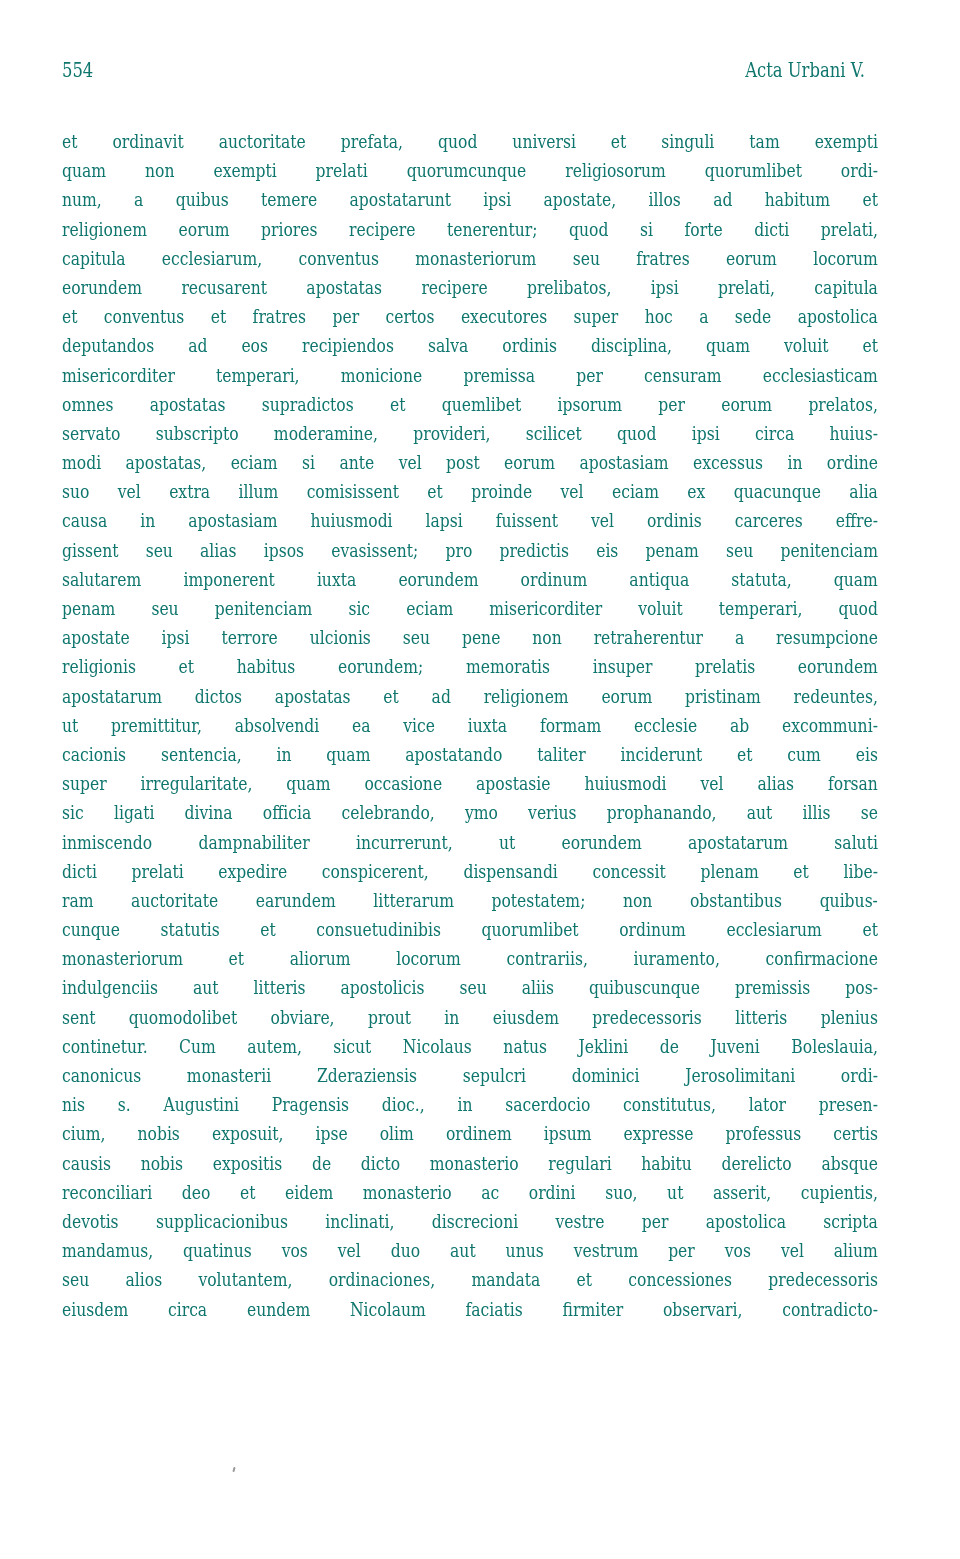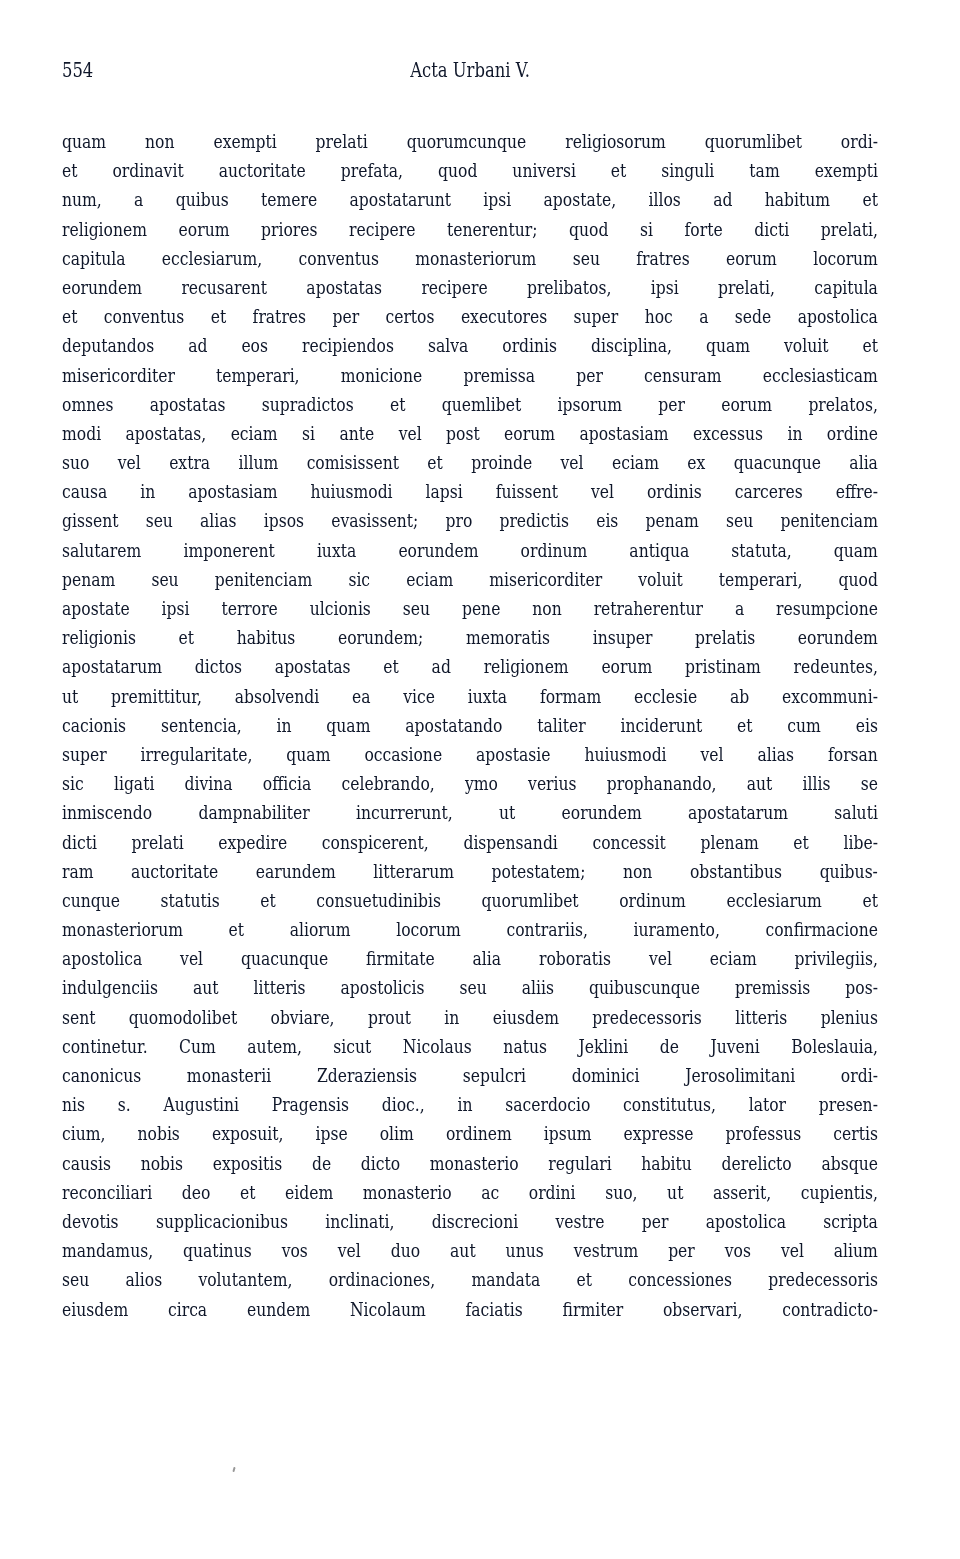--- a/index.html
+++ b/index.html
@@ -1,31 +1,31 @@
 <!DOCTYPE html>
 <html><head>
   <meta charset="utf-8">
   <style>
     html, body { margin: 0; padding: 0; background: #ffffff; }
     body { width: 960px; height: 1559px; position: relative; overflow: hidden; }
     .page {
       position: absolute; left: 0; top: 0; width: 960px; height: 1559px;
       font-family: "DejaVu Serif", "Liberation Serif", serif;
-      color: #0f172a;
+      color: #0f766e;
     }
     .header {
       position: absolute; top: 58px; left: 62px; width: 816px; height: 30px;
     }
     .page-number {
       position: absolute; left: 0; top: 0;
       font-size: 20px; letter-spacing: 0px;
       transform: scaleX(0.82); transform-origin: left top;
     }
     .running-title {
-      position: absolute; left: 0; right: 0; top: 0; text-align: center;
+      position: absolute; left: 0; right: 0; top: 0; text-align: right;
       font-size: 20px;
     }
     .running-title span { display: inline-block; transform: scaleX(0.82); }
     .body-text {
       position: absolute; top: 127px; left: 62px; width: 816px;
     }
     .line {
       height: 29.2px; line-height: 29.2px;
       font-size: 19px; white-space: nowrap;
       text-align: justify; text-align-last: justify;
@@ -45,49 +45,49 @@
 </head>
 <body>
 
 <div class="page">
   <div class="header">
     <div class="page-number">554</div>
     <div class="running-title"><span>Acta Urbani V.</span></div>
   </div>
 
   <div class="body-text">
+    <div class="line"><span>et ordinavit auctoritate prefata, quod universi et singuli tam exempti</span></div>
     <div class="line"><span>quam non exempti prelati quorumcunque religiosorum quorumlibet ordi-</span></div>
-    <div class="line"><span>et ordinavit auctoritate prefata, quod universi et singuli tam exempti</span></div>
     <div class="line"><span>num, a quibus temere apostatarunt ipsi apostate, illos ad habitum et</span></div>
     <div class="line"><span>religionem eorum priores recipere tenerentur; quod si forte dicti prelati,</span></div>
     <div class="line"><span>capitula ecclesiarum, conventus monasteriorum seu fratres eorum locorum</span></div>
     <div class="line"><span>eorundem recusarent apostatas recipere prelibatos, ipsi prelati, capitula</span></div>
     <div class="line"><span>et conventus et fratres per certos executores super hoc a sede apostolica</span></div>
     <div class="line"><span>deputandos ad eos recipiendos salva ordinis disciplina, quam voluit et</span></div>
     <div class="line"><span>misericorditer temperari, monicione premissa per censuram ecclesiasticam</span></div>
     <div class="line"><span>omnes apostatas supradictos et quemlibet ipsorum per eorum prelatos,</span></div>
+    <div class="line"><span>servato subscripto moderamine, provideri, scilicet quod ipsi circa huius-</span></div>
     <div class="line"><span>modi apostatas, eciam si ante vel post eorum apostasiam excessus in ordine</span></div>
     <div class="line"><span>suo vel extra illum comisissent et proinde vel eciam ex quacunque alia</span></div>
     <div class="line"><span>causa in apostasiam huiusmodi lapsi fuissent vel ordinis carceres effre-</span></div>
     <div class="line"><span>gissent seu alias ipsos evasissent; pro predictis eis penam seu penitenciam</span></div>
     <div class="line"><span>salutarem imponerent iuxta eorundem ordinum antiqua statuta, quam</span></div>
     <div class="line"><span>penam seu penitenciam sic eciam misericorditer voluit temperari, quod</span></div>
     <div class="line"><span>apostate ipsi terrore ulcionis seu pene non retraherentur a resumpcione</span></div>
     <div class="line"><span>religionis et habitus eorundem; memoratis insuper prelatis eorundem</span></div>
     <div class="line"><span>apostatarum dictos apostatas et ad religionem eorum pristinam redeuntes,</span></div>
     <div class="line"><span>ut premittitur, absolvendi ea vice iuxta formam ecclesie ab excommuni-</span></div>
     <div class="line"><span>cacionis sentencia, in quam apostatando taliter inciderunt et cum eis</span></div>
     <div class="line"><span>super irregularitate, quam occasione apostasie huiusmodi vel alias forsan</span></div>
     <div class="line"><span>sic ligati divina officia celebrando, ymo verius prophanando, aut illis se</span></div>
     <div class="line"><span>inmiscendo dampnabiliter incurrerunt, ut eorundem apostatarum saluti</span></div>
     <div class="line"><span>dicti prelati expedire conspicerent, dispensandi concessit plenam et libe-</span></div>
     <div class="line"><span>ram auctoritate earundem litterarum potestatem; non obstantibus quibus-</span></div>
     <div class="line"><span>cunque statutis et consuetudinibis quorumlibet ordinum ecclesiarum et</span></div>
     <div class="line"><span>monasteriorum et aliorum locorum contrariis, iuramento, confirmacione</span></div>
-    <div class="line"><span>apostolica vel quacunque firmitate alia roboratis vel eciam privilegiis,</span></div>
     <div class="line"><span>indulgenciis aut litteris apostolicis seu aliis quibuscunque premissis pos-</span></div>
     <div class="line"><span>sent quomodolibet obviare, prout in eiusdem predecessoris litteris plenius</span></div>
     <div class="line"><span>continetur. Cum autem, sicut Nicolaus natus Jeklini de Juveni Boleslauia,</span></div>
     <div class="line"><span>canonicus monasterii Zderaziensis sepulcri dominici Jerosolimitani ordi-</span></div>
     <div class="line"><span>nis s. Augustini Pragensis dioc., in sacerdocio constitutus, lator presen-</span></div>
     <div class="line"><span>cium, nobis exposuit, ipse olim ordinem ipsum expresse professus certis</span></div>
     <div class="line"><span>causis nobis expositis de dicto monasterio regulari habitu derelicto absque</span></div>
     <div class="line"><span>reconciliari deo et eidem monasterio ac ordini suo, ut asserit, cupientis,</span></div>
     <div class="line"><span>devotis supplicacionibus inclinati, discrecioni vestre per apostolica scripta</span></div>
     <div class="line"><span>mandamus, quatinus vos vel duo aut unus vestrum per vos vel alium</span></div>

